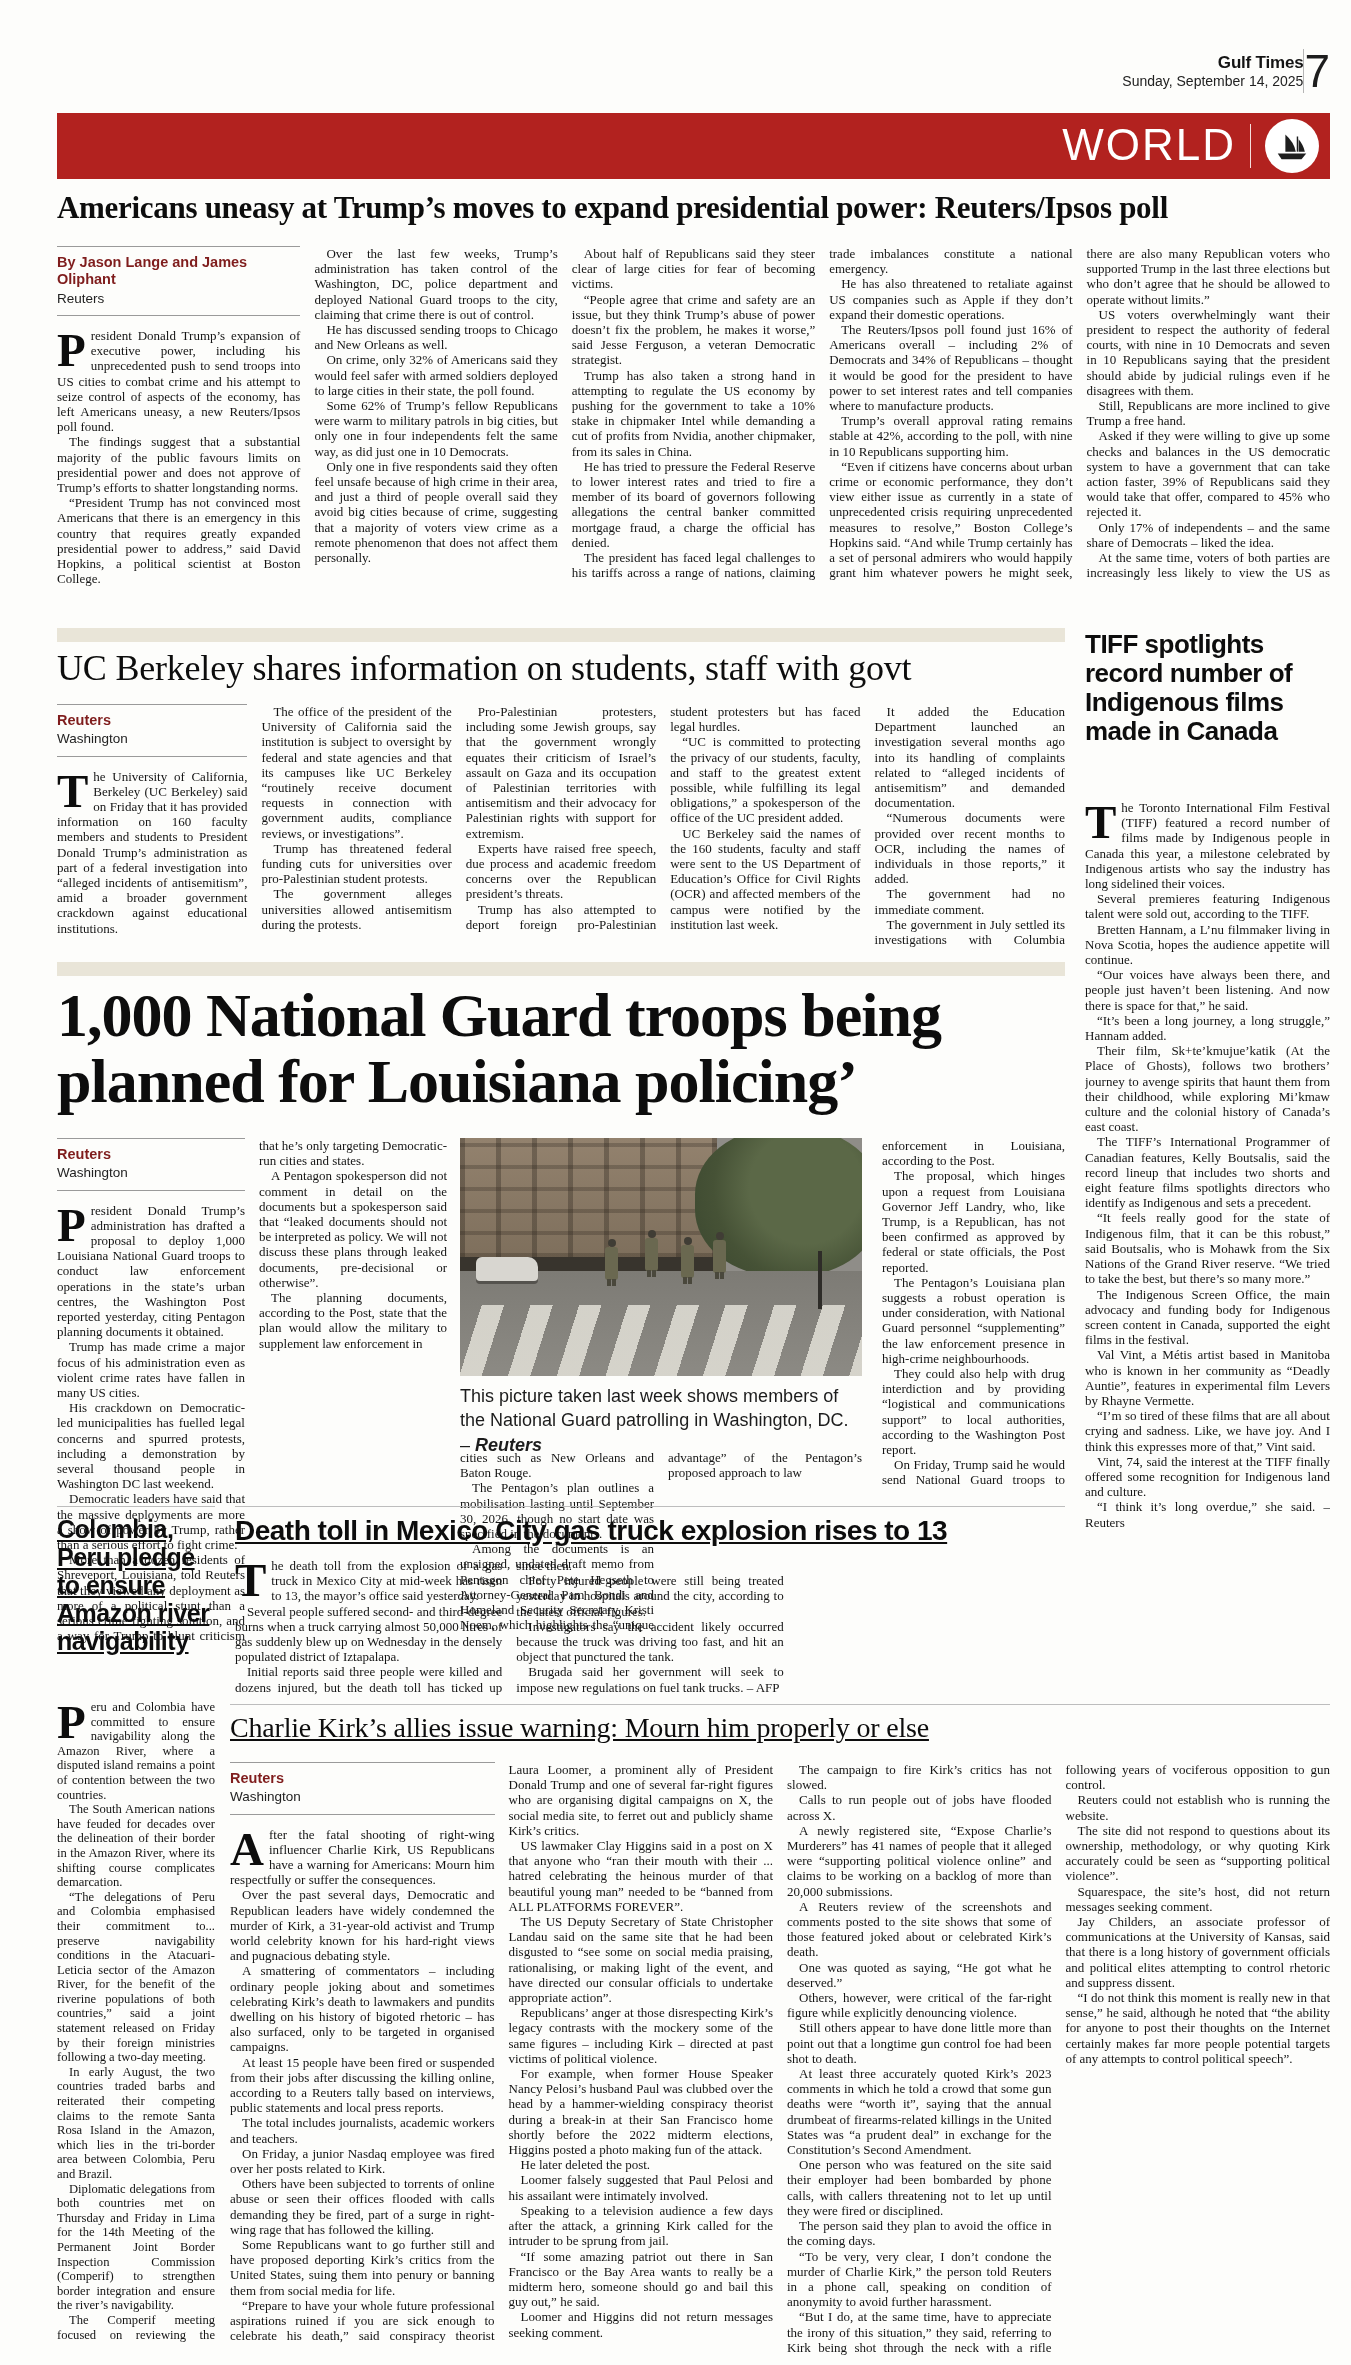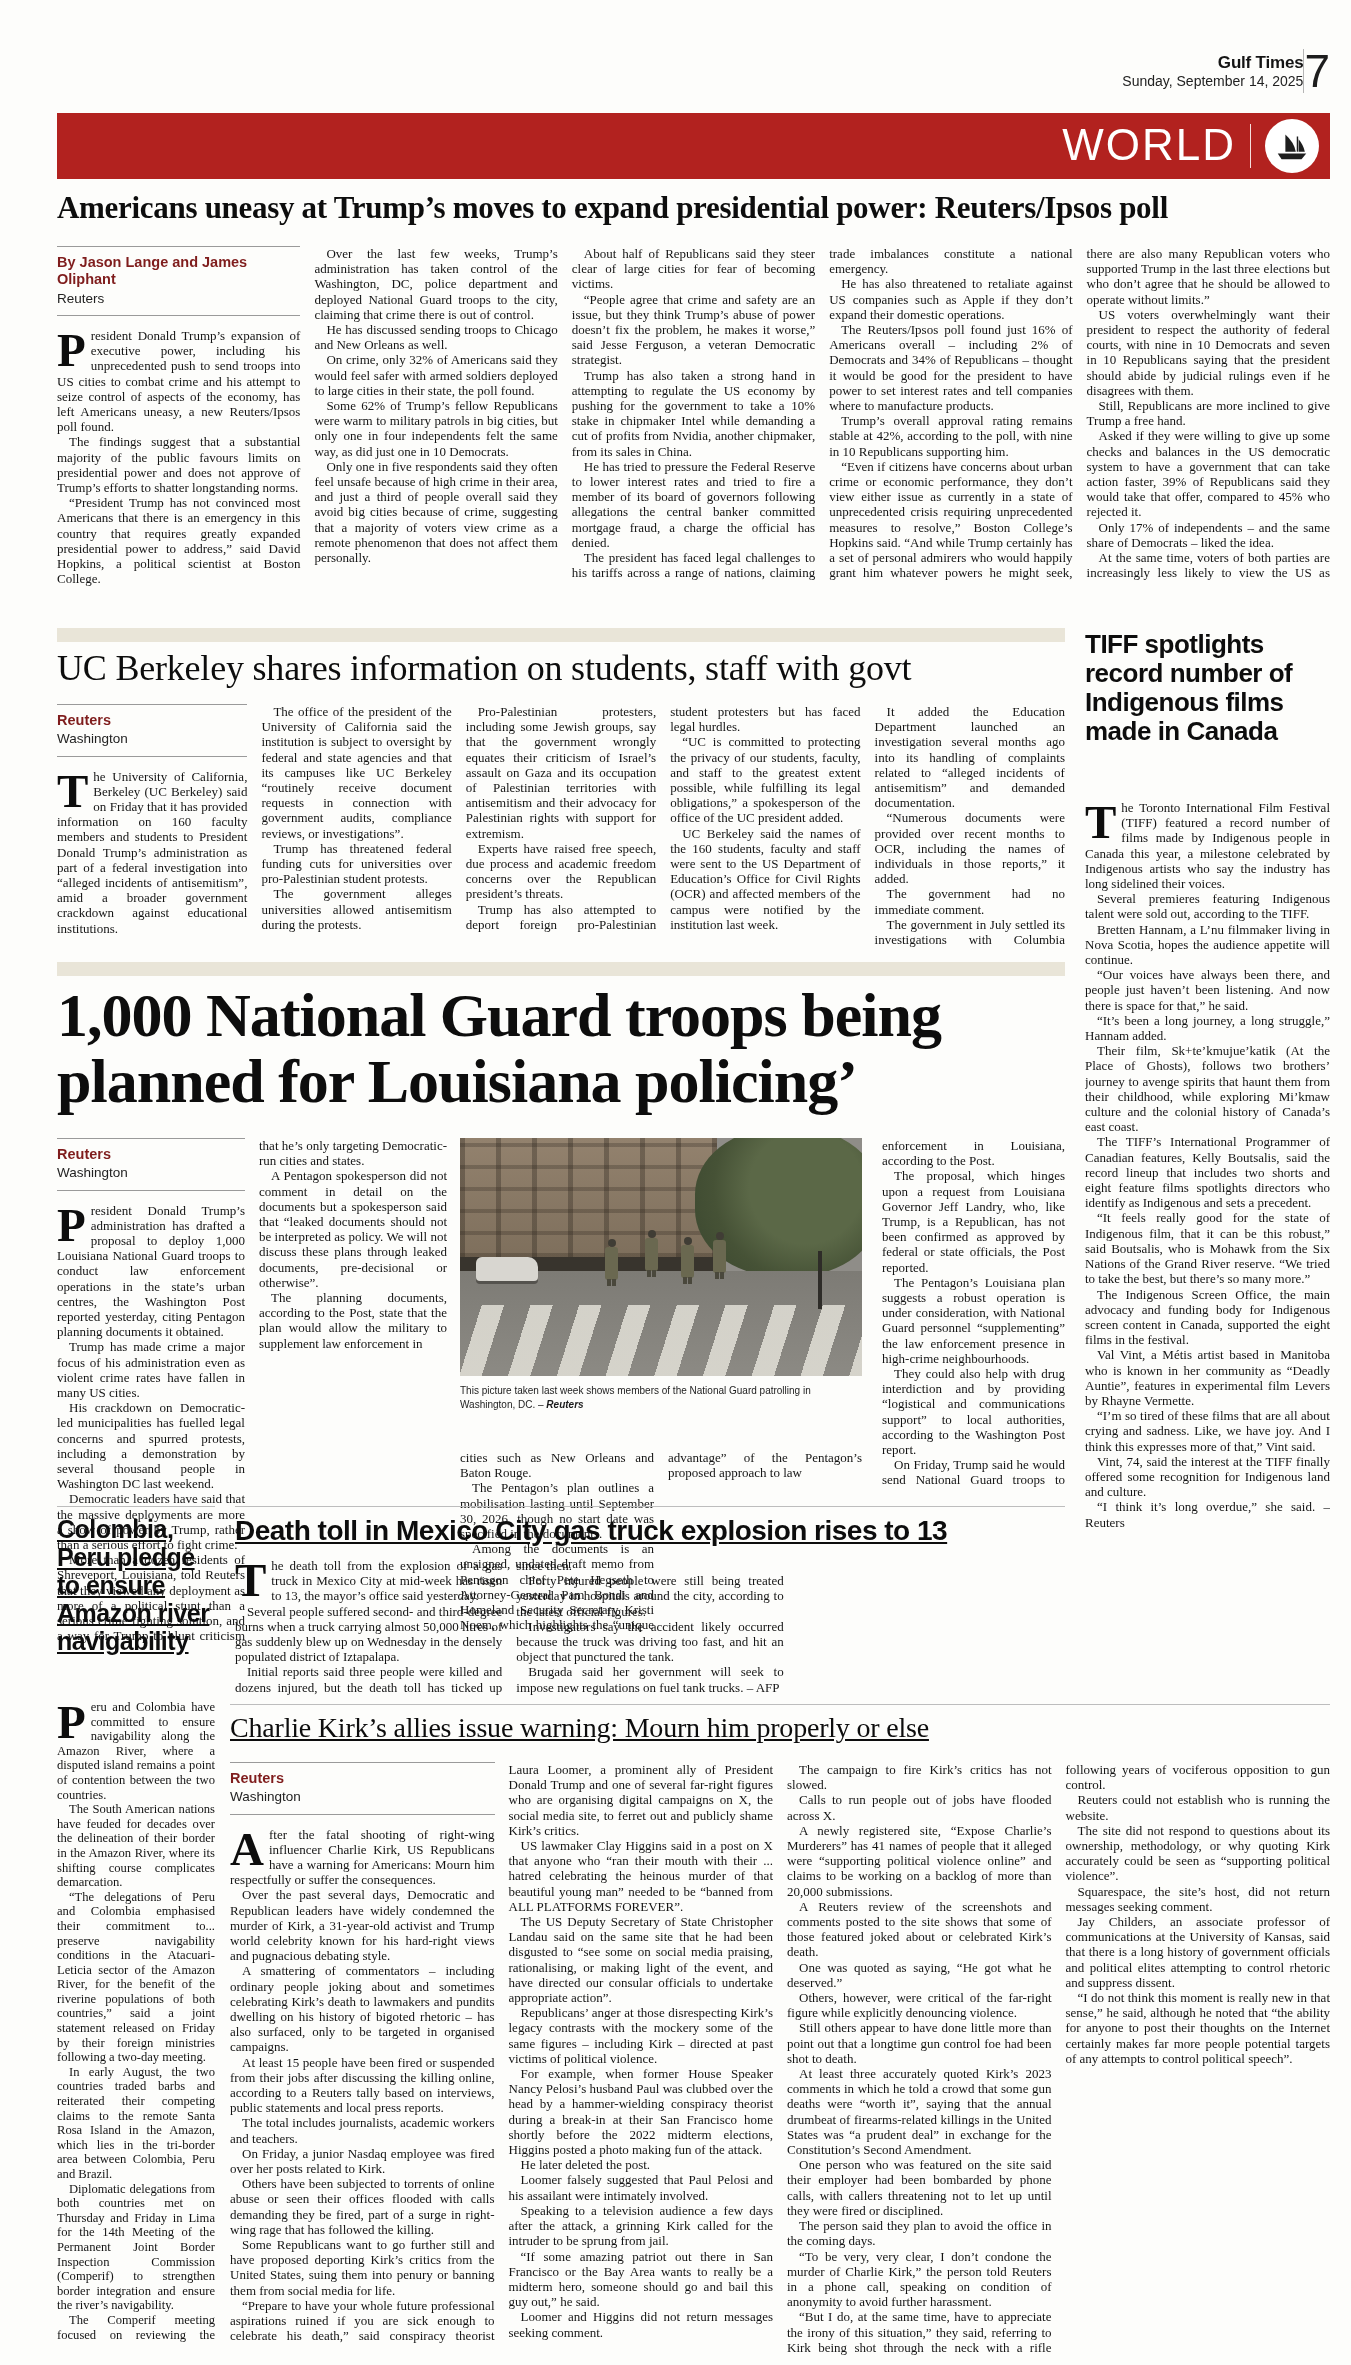--- a/index.html
+++ b/index.html
@@ -72,21 +72,21 @@
   .ph-crosswalk{position:absolute;left:-8%;bottom:0;width:116%;height:30%;
     background:repeating-linear-gradient(100deg,rgba(226,224,215,.85) 0 22px,rgba(125,123,117,0) 22px 48px);
     transform:skewX(-8deg);}
   .ph-car{position:absolute;left:4%;bottom:40%;width:62px;height:24px;background:#d8d6d0;border-radius:6px 10px 4px 4px;box-shadow:0 3px 0 #55534e;}
   .sol{position:absolute;width:13px;height:33px;background:#6a6850;border-radius:3px;}
   .sol::before{content:"";position:absolute;top:-8px;left:3px;width:8px;height:8px;border-radius:50%;background:#403d35;}
   .sol::after{content:"";position:absolute;bottom:-6px;left:2px;width:9px;height:7px;
     background:linear-gradient(90deg,#4a483c 0 40%,transparent 40% 60%,#4a483c 60%);}
   .ph-pole{position:absolute;right:10%;bottom:28%;width:4px;height:58px;background:#2e2c28;}
 
-  .caption{font-family:"Liberation Sans",sans-serif;font-size:10px;line-height:1.35;color:#1c1c1c;}
+  .caption{font-family:"Liberation Sans",sans-serif;font-size:18px;line-height:1.35;color:#1c1c1c;}
   .caption .cap-credit{font-weight:bold;font-style:italic;}
 
   .narrow .cols{font-size:12.6px;line-height:14.6px;}
 </style>
 </head>
 <body>
 
 <div id="page">
 
   <div class="masthead">

